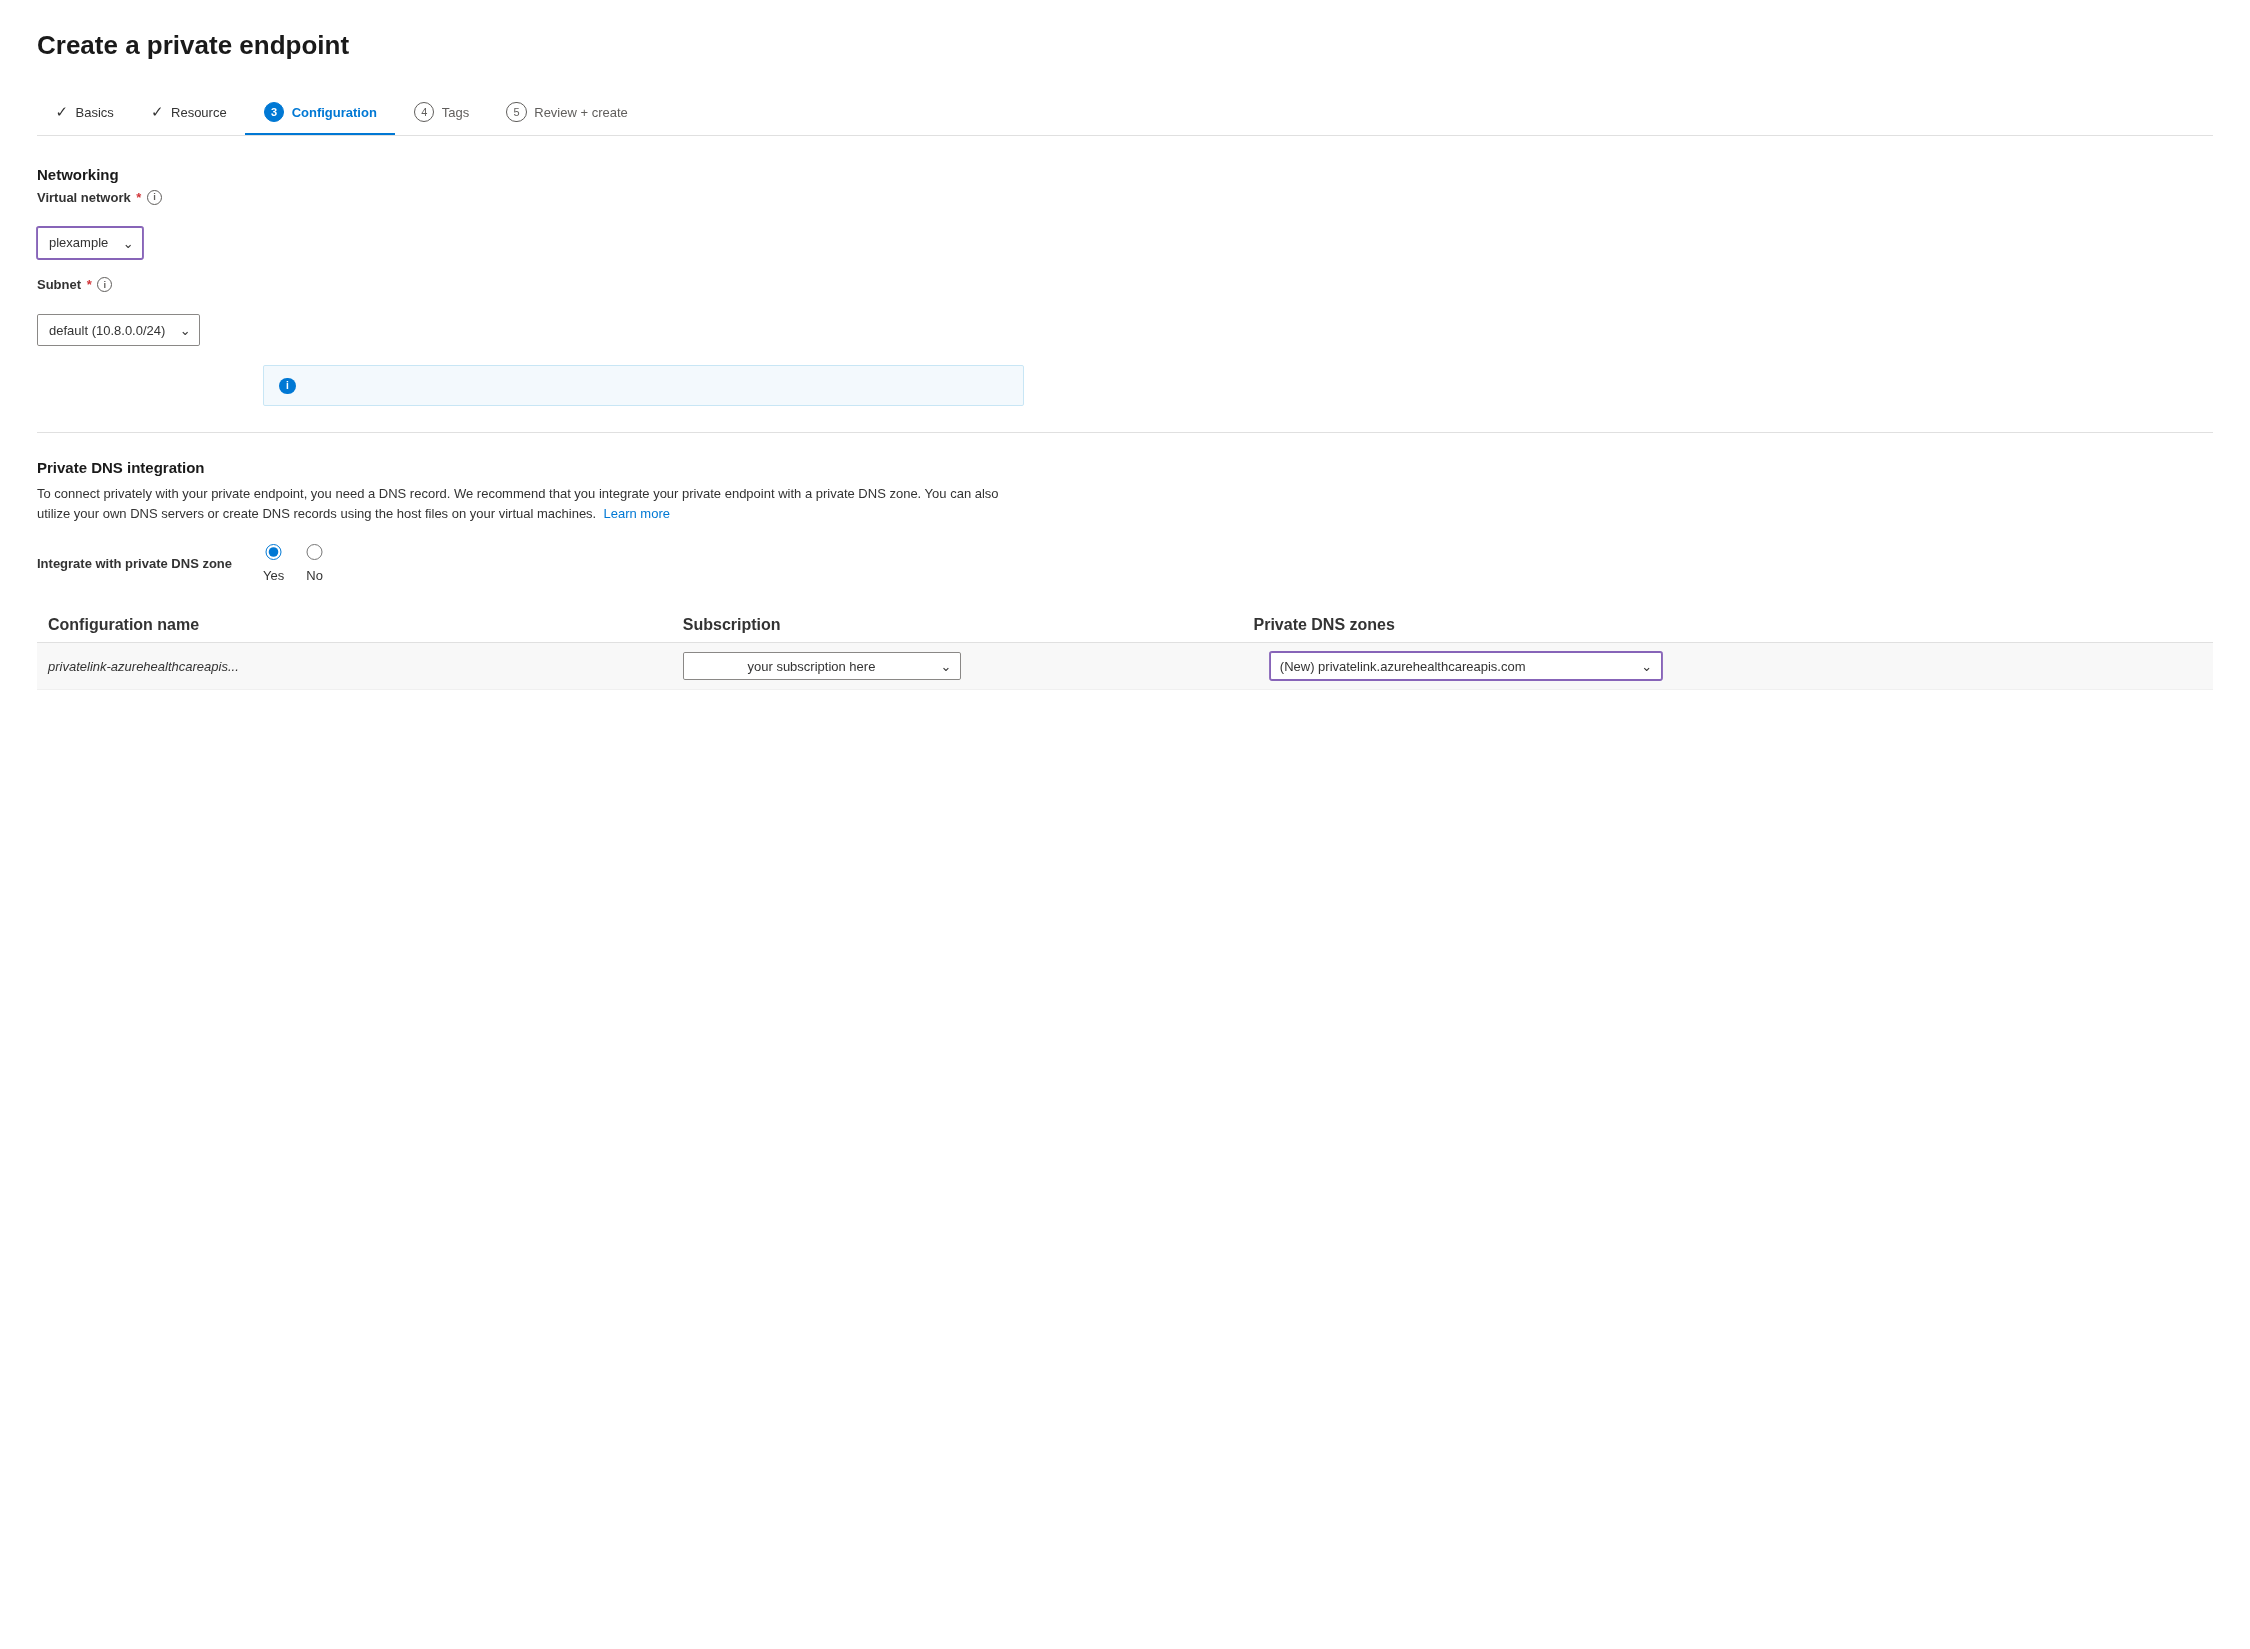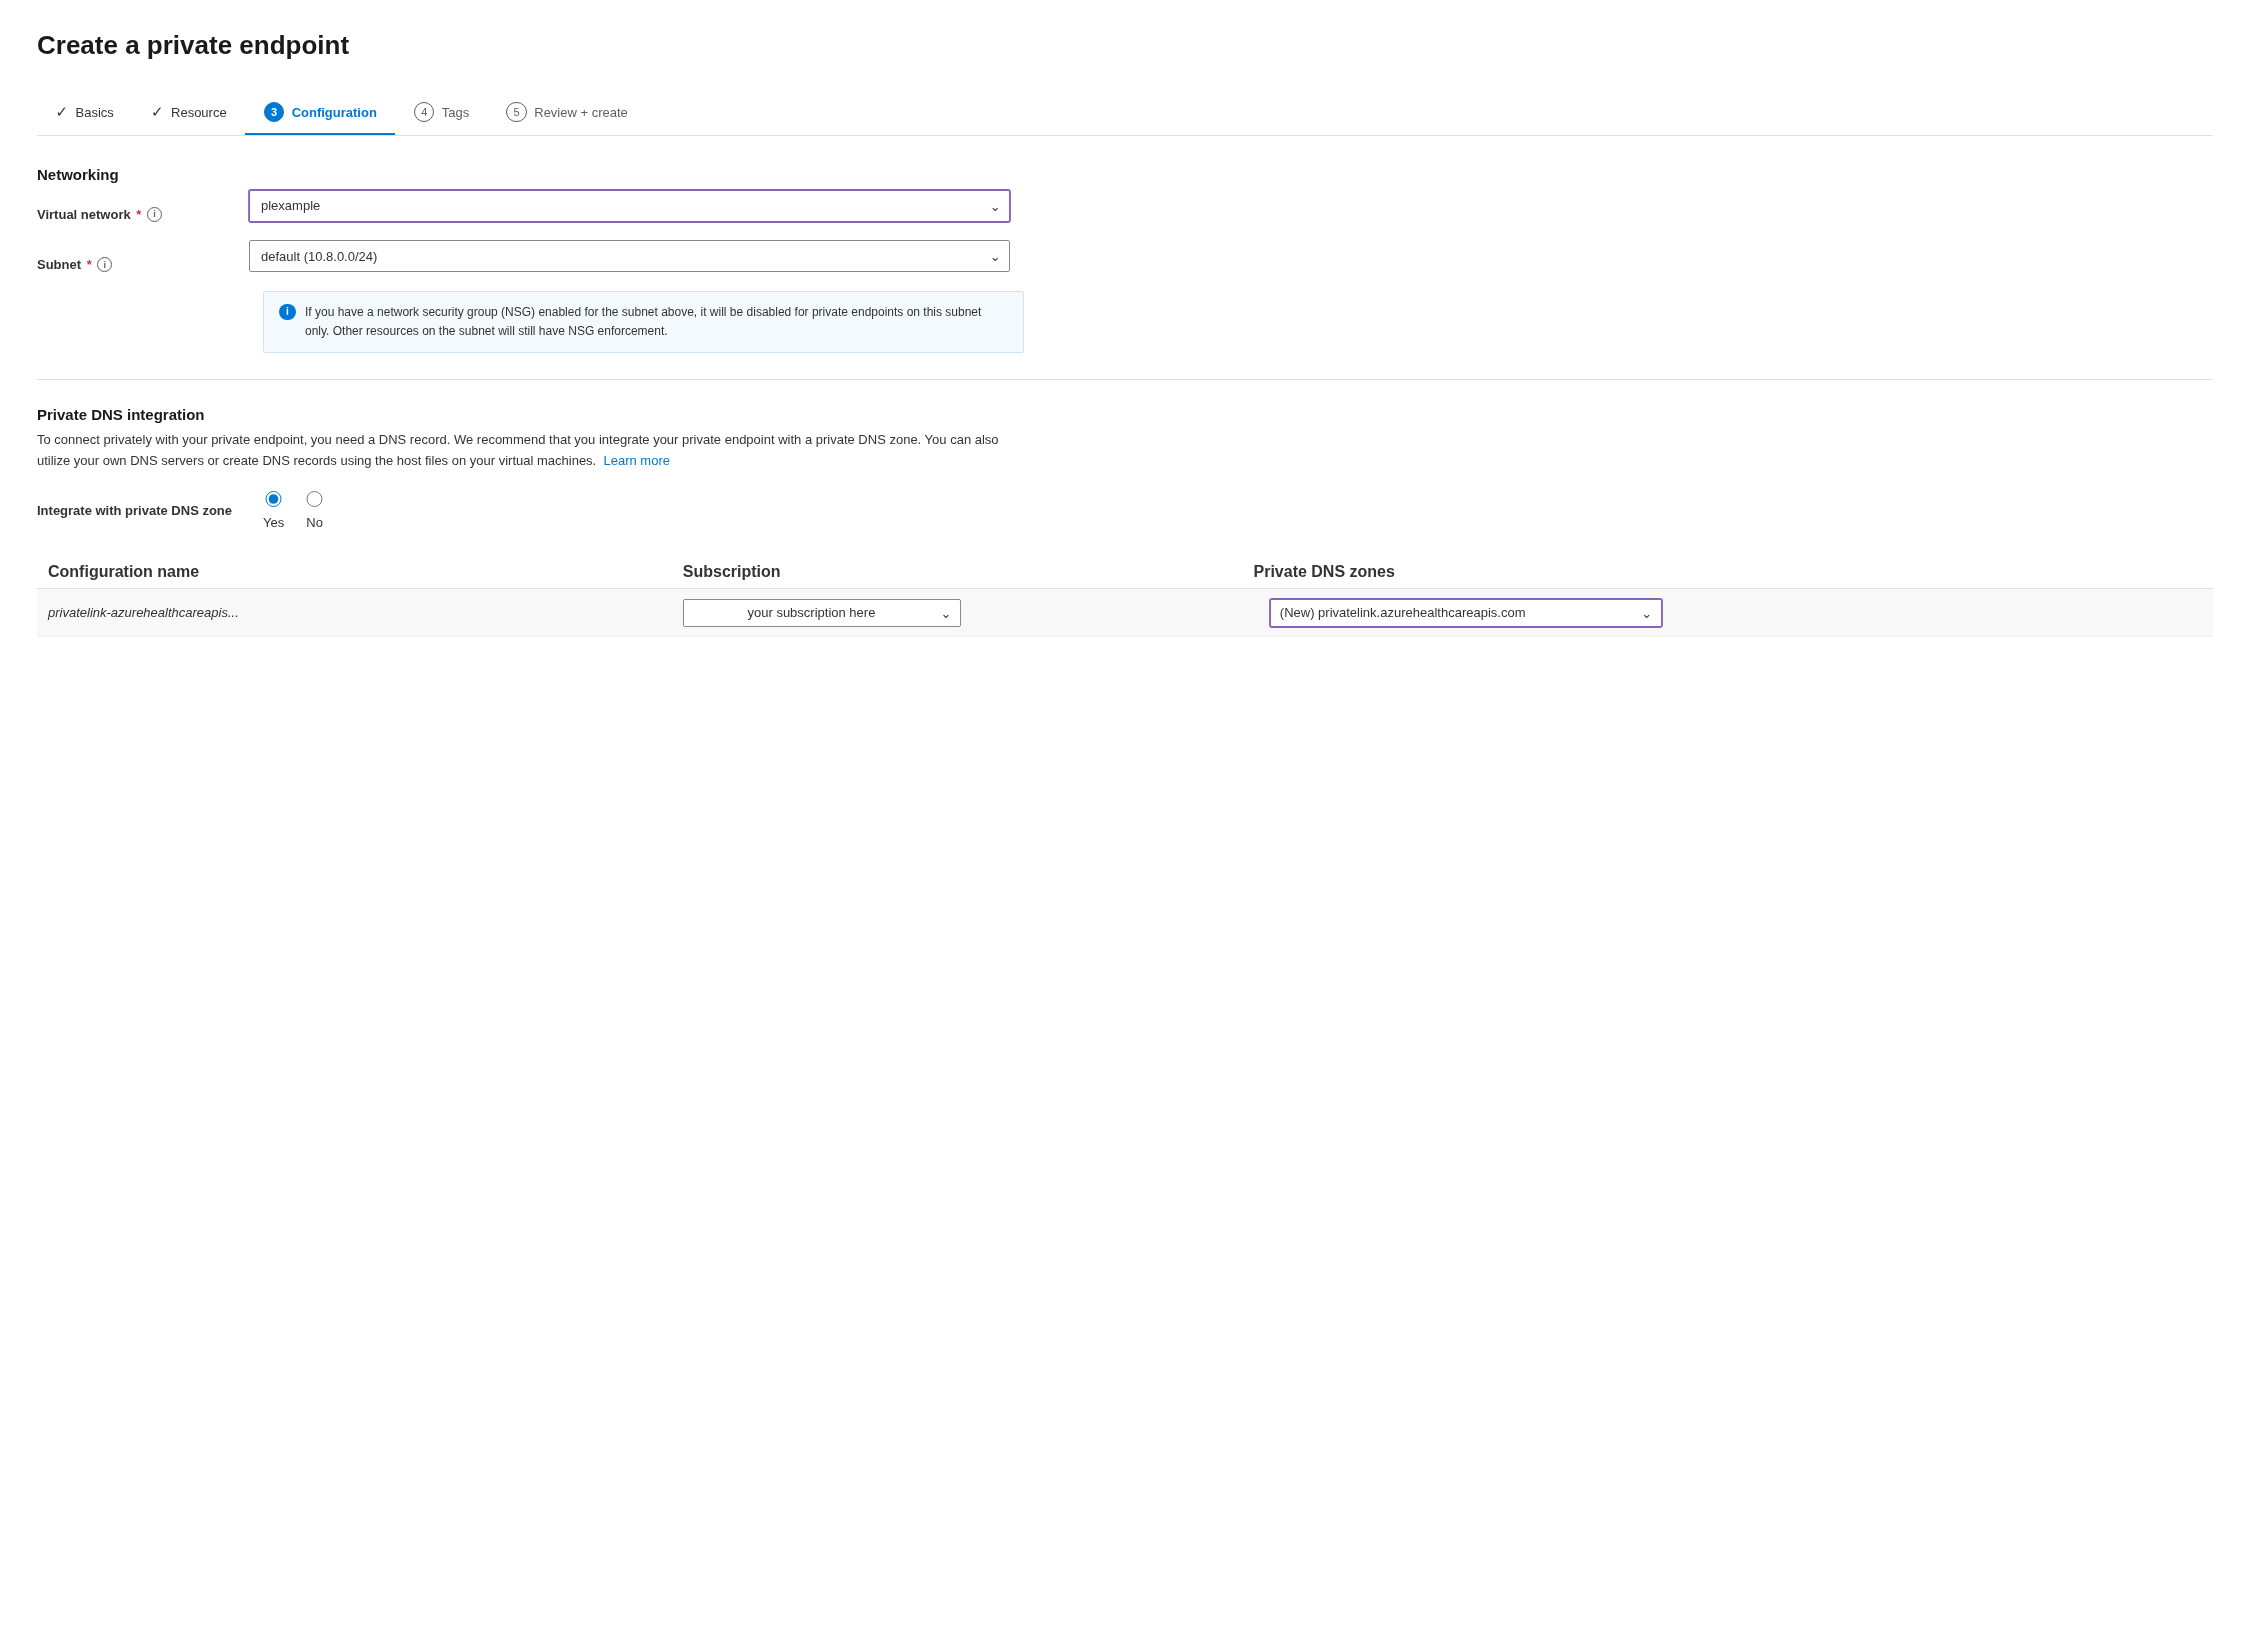--- a/index.html
+++ b/index.html
@@ -77,23 +77,24 @@
       margin-bottom: 22px;
       line-height: 1.5;
     }
     .learn-more {
       color: #0078d4;
       text-decoration: none;
       cursor: pointer;
     }
     .form-row {
       display: flex;
-      align-items: flex-end;
+      align-items: flex-start;
       margin-bottom: 18.6px;
-      gap: 8px;
+      gap: 22px;
+      flex-direction: column;
     }
     .form-label {
       font-size: 13px;
       font-weight: 600;
       color: #333;
       min-width: 204px;
       display: flex;
       align-items: center;
       gap: 5.6px;
     }
@@ -339,21 +340,20 @@
     <div class="form-select-wrapper">
       <select class="form-select">
         <option value="default (10.8.0.0/24)">default (10.8.0.0/24)</option>
       </select>
       <span class="select-chevron">⌄</span>
     </div>
   </div>
 
   <div class="info-box">
     <div class="info-box-icon">i</div>
-    <div class="info-box-text">If you have a network security group (NSG) enabled for the subnet above, it will be disabled for private endpoints on this subnet only. Other resources on the subnet will still have NSG enforcement.</div>
   </div>
 
 </div>
 
 <hr class="section-divider">
 
 <div>
 
   <div class="section-title">Private DNS integration</div>
 

